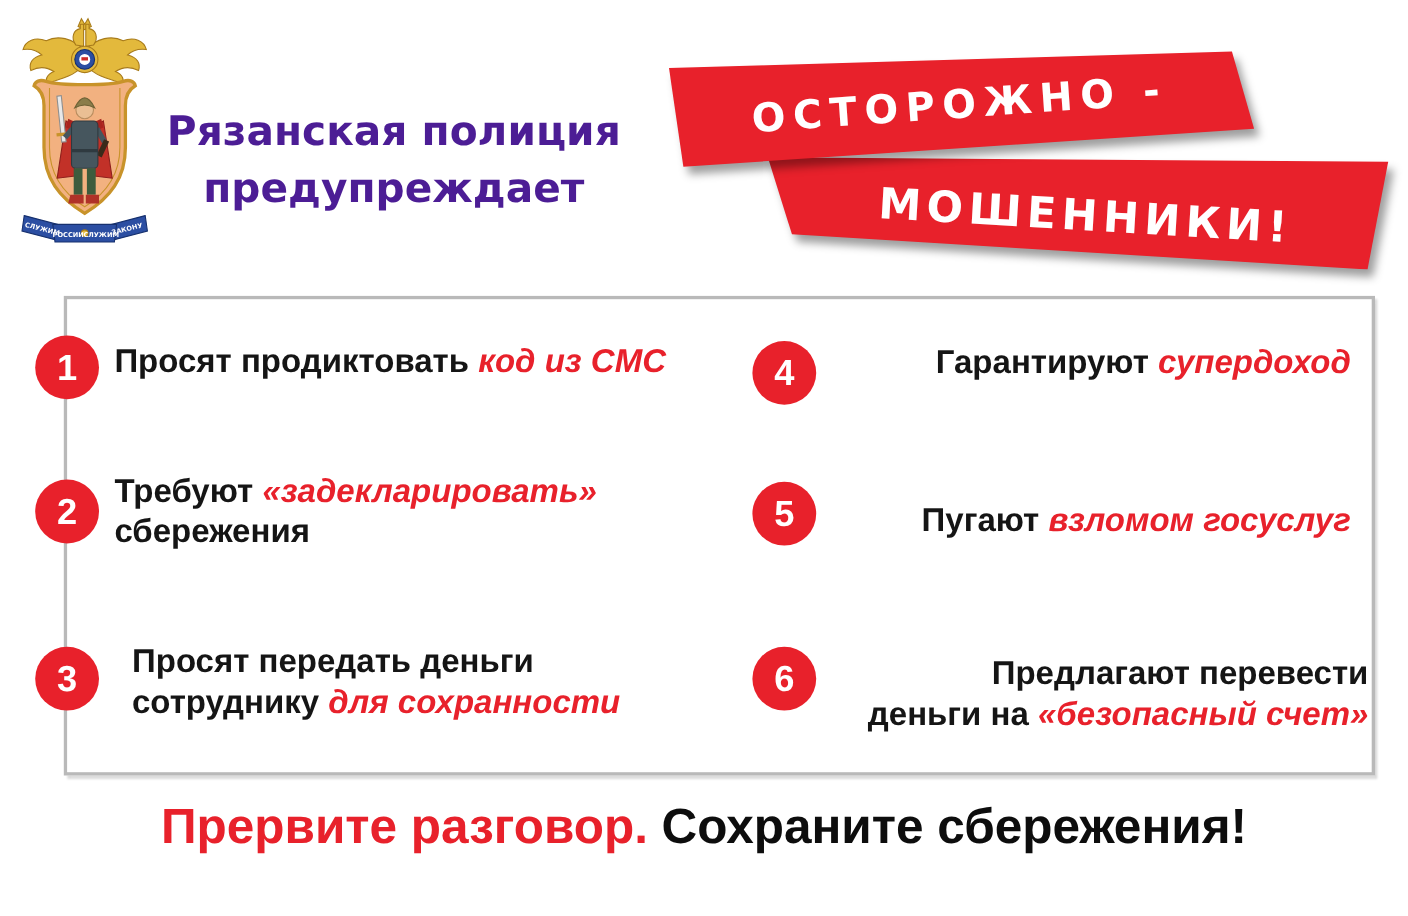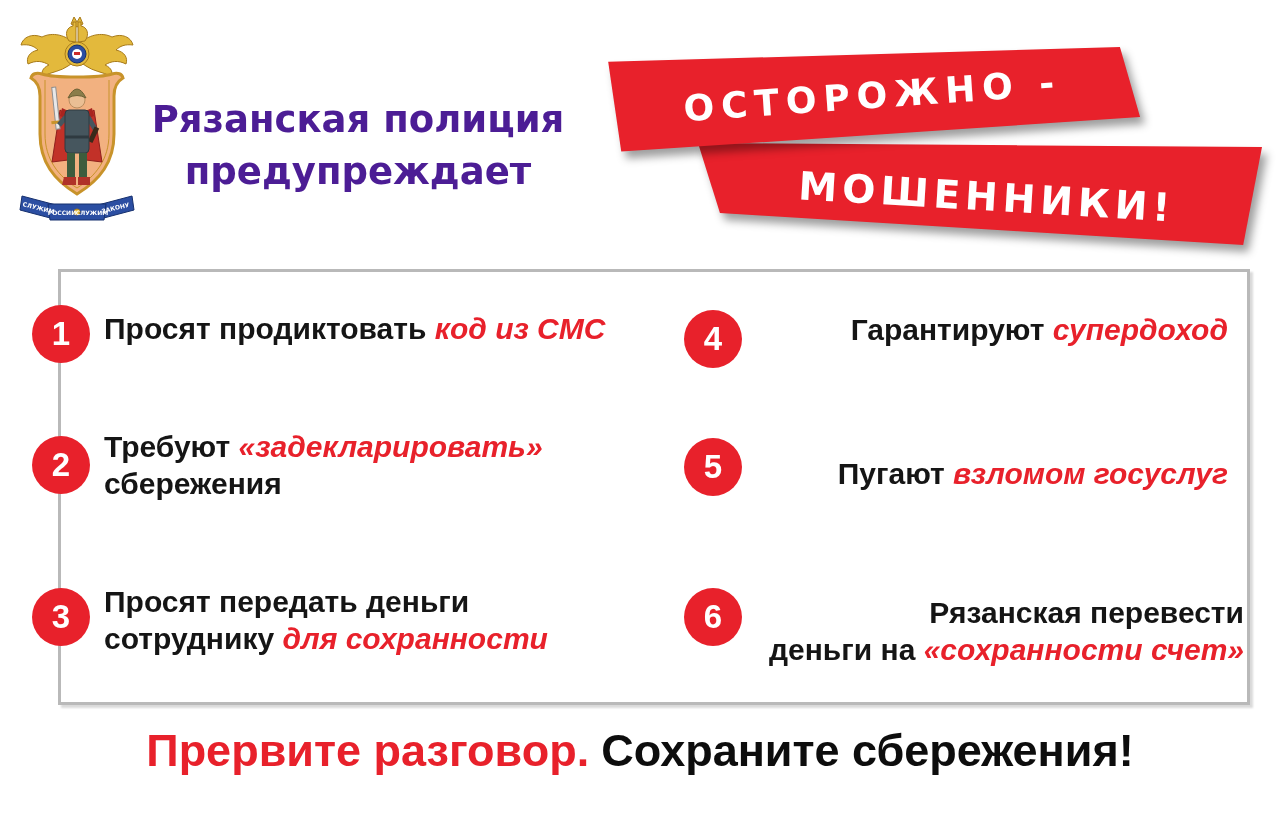--- a/index.html
+++ b/index.html
@@ -42,21 +42,21 @@
     display:flex;align-items:center;justify-content:center;
     font-weight:bold;font-size:33px;font-family:"Liberation Sans",sans-serif;z-index:5;
   }
   .c1{left:32px;top:305px}.c2{left:32px;top:436px}.c3{left:32px;top:588px}
   .c4{left:684px;top:310px}.c5{left:684px;top:438px}.c6{left:684px;top:588px}
   .item-text{
     position:absolute;font-weight:bold;font-size:30px;line-height:37px;color:var(--ink);z-index:4;
     font-family:"Liberation Sans",sans-serif;
   }
   .item-text .red{color:var(--red);font-style:italic;}
-  .t1{left:104px;top:310px}.t2{left:104px;top:428px}.t3{left:104px;top:583px}
+  .t1{left:104px;top:310px}.t2{left:104px;top:428px}.t3{left:120px;top:583px}
   .t4{left:640px;right:52px;top:311px}.t5{left:640px;right:52px;top:455px}.t6{left:600px;right:36px;top:594px}
   .item-text.right{text-align:right;}
   
   .footer{
     position:absolute;left:0;right:0;top:725px;text-align:center;white-space:nowrap;
     font-weight:bold;font-size:45px;color:#0d0d0d;font-family:"Liberation Sans",sans-serif;
   }
   .footer .red{color:var(--red);}
   .footer .black{margin-left:0.27em;}
 </style>
@@ -156,22 +156,22 @@
       <div class="num-circle c4">4</div>
       <div class="item-text t4 right">
         <div class="line"><span class="blk">Гарантируют </span><span class="red">супердоход</span></div>
       </div>
       <div class="num-circle c5">5</div>
       <div class="item-text t5 right">
         <div class="line"><span class="blk">Пугают </span><span class="red">взломом госуслуг</span></div>
       </div>
       <div class="num-circle c6">6</div>
       <div class="item-text t6 right">
-        <div class="line"><span class="blk">Рязанская перевести</span></div>
-        <div class="line"><span class="blk">деньги на </span><span class="red">«сохранности счет»</span></div>
+        <div class="line"><span class="blk">Предлагают перевести</span></div>
+        <div class="line"><span class="blk">деньги на </span><span class="red">«безопасный счет»</span></div>
       </div>
     </div>
 
   <div class="footer">
     <span class="red">Прервите разговор.</span><span class="black">Сохраните сбережения!</span>
   </div>
 
 </div>
 
 </body></html>

